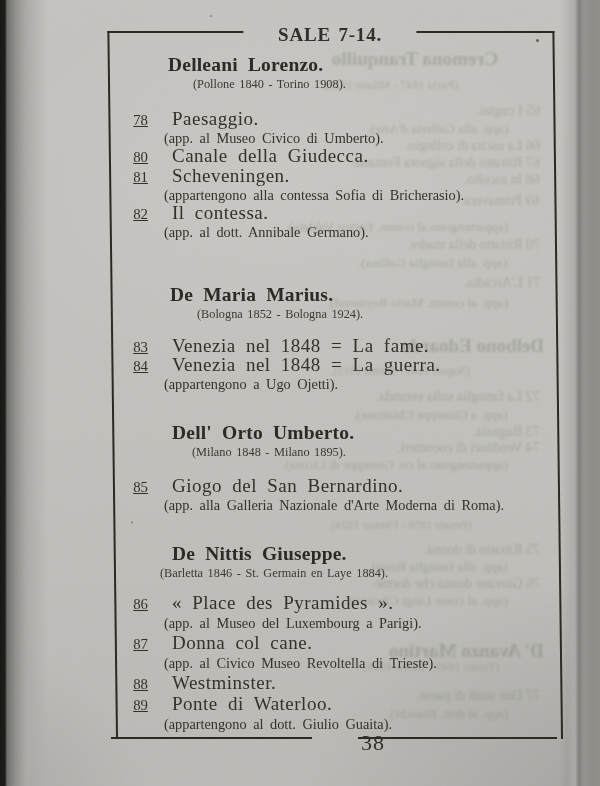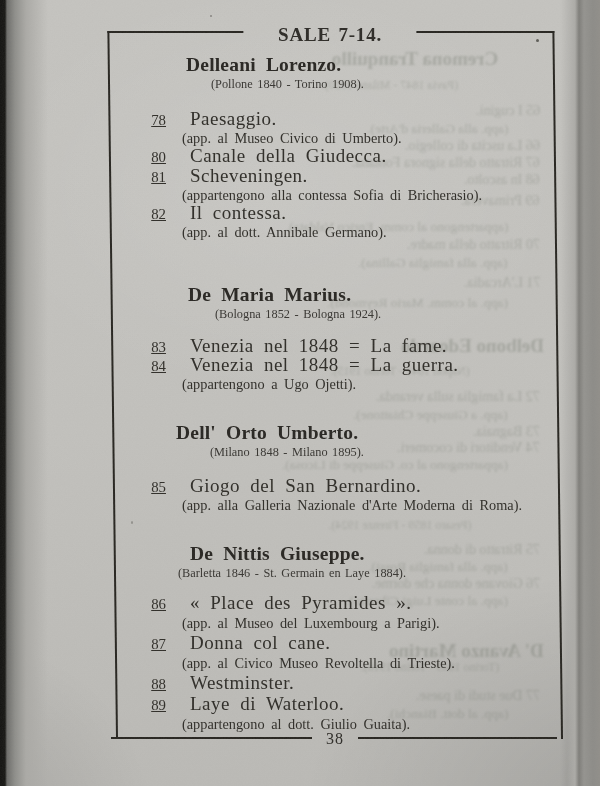--- a/index.html
+++ b/index.html
@@ -23,24 +23,24 @@
   .frame{position:absolute;left:0;top:0;width:600px;height:786px;transform:skewX(0.7deg);transform-origin:0 0;}
   .rule{position:absolute;background:#26241f;}
   .rule.left  {left:107px;top:31px;width:2px;height:708px;}
   .rule.right {left:552px;top:31px;width:2px;height:708px;}
   .rule.top-a {left:107px;top:31px;width:136px;height:2px;}
   .rule.top-b {left:416px;top:31px;width:138px;height:2px;}
   .rule.bot-a {left:102px;top:737px;width:201px;height:2px;}
   .rule.bot-b {left:349px;top:737px;width:199px;height:2px;}
   .running-header{position:absolute;top:24px;left:230px;width:200px;text-align:center;
     font-weight:bold;font-size:19px;letter-spacing:0.8px;word-spacing:2px;color:#2c2a26;}
-  .page-number{position:absolute;top:730px;left:285px;width:100px;text-align:center;
-    font-size:16px;letter-spacing:1px;color:#2c2a26;}
+  .page-number{position:absolute;top:730px;left:285px;width:100px;text-align:right;
+    font-size:22px;letter-spacing:1px;color:#2c2a26;}
   
-  .sec{position:absolute;left:128px;width:446px;}
+  .sec{position:absolute;left:110px;width:446px;}
   .sec h2{margin:0;font-size:19.5px;font-weight:700;line-height:23px;
     word-spacing:5px;letter-spacing:0.2px;color:#272521;width:max-content;}
   .dates{font-size:12.3px;line-height:16px;word-spacing:1.5px;width:max-content;color:#363430;}
   .entries{font-size:14.8px;line-height:18.2px;}
   .entries.tall{line-height:19px;}
   .entry{padding-left:12px;white-space:nowrap;}
   .num{display:inline-block;width:26px;text-align:right;margin-right:24px;font-style:normal;text-decoration:underline;}
   .title{font-size:19px;word-spacing:5px;letter-spacing:0.5px;}
   .note{padding-left:54px;word-spacing:3px;white-space:nowrap;font-size:14.3px;}
   
@@ -136,21 +136,21 @@
         <span class="num">83</span><span class="title">Venezia nel 1848 = La fame.</span>
       </div>
       <div class="entry">
         <span class="num">84</span><span class="title">Venezia nel 1848 = La guerra.</span>
       </div>
       <div class="note">(appartengono a Ugo Ojetti).</div>
     </div>
   </section>
 
   <section class="sec" style="top:421px">
-    <h2 style="margin-left:48px">Dell' Orto Umberto.</h2>
+    <h2 style="margin-left:62px">Dell' Orto Umberto.</h2>
     <div class="dates" style="margin-left:82px">(Milano 1848 - Milano 1895).</div>
     <div class="entries" style="margin-top:17px">
       <div class="entry">
         <span class="num">85</span><span class="title">Giogo del San Bernardino.</span>
       </div>
       <div class="note">(app. alla Galleria Nazionale d'Arte Moderna di Roma).</div>
     </div>
   </section>
 
   <section class="sec" style="top:542px">
@@ -162,21 +162,21 @@
       </div>
       <div class="note">(app. al Museo del Luxembourg a Parigi).</div>
       <div class="entry">
         <span class="num">87</span><span class="title">Donna col cane.</span>
       </div>
       <div class="note">(app. al Civico Museo Revoltella di Trieste).</div>
       <div class="entry">
         <span class="num">88</span><span class="title">Westminster.</span>
       </div>
       <div class="entry">
-        <span class="num">89</span><span class="title">Laye di Waterloo.</span>
+        <span class="num">89</span><span class="title">Ponte di Waterloo.</span>
       </div>
       <div class="note">(appartengono al dott. Giulio Guaita).</div>
     </div>
   </section>
 
   <div class="page-number">38</div>
 
   <div class="edge-left"></div>
   <div class="edge-right"></div>
   <div class="speck s1"></div>

